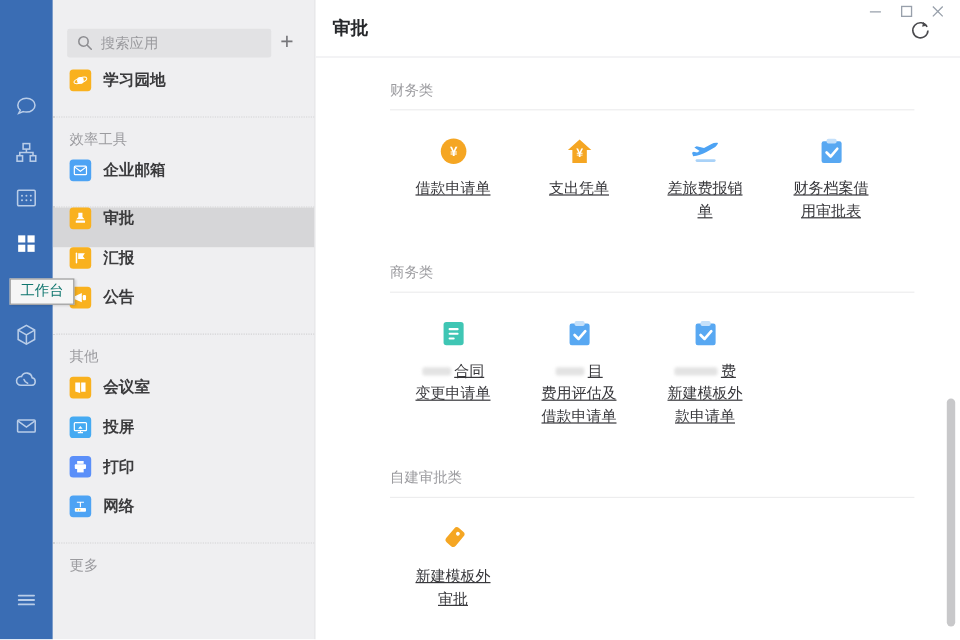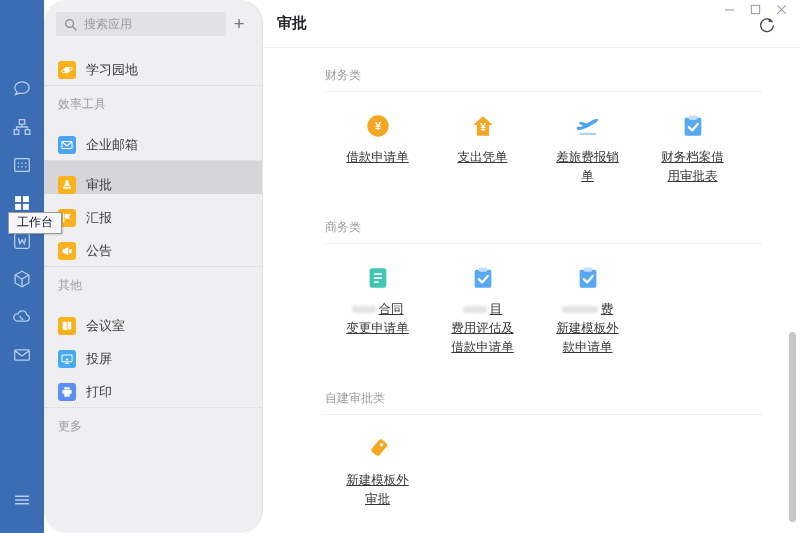--- a/index.html
+++ b/index.html
@@ -8,31 +8,31 @@
   .window { position:relative; width:800px; height:533px; display:flex; background:#fff; overflow:hidden; }
 
   
   .rail { width:44px; background:#3a6db4; display:flex; flex-direction:column; align-items:center; padding-top:70px; flex-shrink:0; }
   .rail-item { width:44px; height:38px; display:flex; align-items:center; justify-content:center; color:#b9cde8; cursor:pointer; }
   .rail-item.active { color:#ffffff; }
   .rail-spacer { flex:1; }
   .rail-bottom { margin-bottom:14px; }
 
   
-  .sidebar { width:219px; background:#efeff1; border-right:1px solid #e3e3e5; flex-shrink:0; padding-top:12px; overflow:hidden;border-radius:23px; }
+  .sidebar { width:219px; background:#efeff1; border-right:1px solid #e3e3e5; flex-shrink:0; padding-top:24px; overflow:hidden; }
   .search-row { display:flex; align-items:center; padding:0 10px 0 12px; margin-bottom:10px; }
   .search-box { position:relative; flex:1; }
   .search-box input { width:100%; height:24px; background:#e2e2e4; border:none; border-radius:2px; font-size:12px; color:#555; padding:0 6px 0 28px; outline:none; font-family:inherit; }
   .search-box input::placeholder { color:#9a9a9e; }
   .search-ico { position:absolute; left:8px; top:5px; color:#8d8d91; }
   .add-btn { width:26px; height:24px; background:none; border:none; color:#77777b; font-size:19px; line-height:22px; cursor:pointer; text-align:center; font-family:inherit; }
 
   .group.with-divider { border-top:1px dotted #d3d3d5; margin-top:6px; }
   .group-label { font-size:12px; color:#9b9b9f; padding:10px 0 8px 14px; }
-  .side-item { height:33px; display:flex; align-items:flex-end; padding-left:14px; cursor:pointer; }
+  .side-item { height:33px; display:flex; align-items:flex-start; padding-left:14px; cursor:pointer;font-weight:bold; }
   .side-item.selected { background:#d6d6d8; }
   .side-ico { width:18px; height:18px; border-radius:3px; display:flex; align-items:center; justify-content:center; margin-right:10px; flex-shrink:0; }
   .side-label { font-size:13px; color:#3b3b3d; }
 
   
   .main { flex:1; position:relative; background:#fff; overflow:hidden; }
   .win-controls { position:absolute; top:0; right:6px; display:flex; z-index:5; }
   .win-btn { width:26px; height:18px; background:none; border:none; display:flex; align-items:center; justify-content:center; color:#98a0ab; cursor:pointer; }
   .main-header { height:48px; border-bottom:1px solid #ececee; display:flex; align-items:center; padding-left:14px; position:relative; }
   .main-title { font-size:15px; font-weight:bold; color:#26282b; }
@@ -45,21 +45,21 @@
   .app-grid { display:flex; padding:19px 0 4px 0; margin-bottom:20px; }
   .app-item { width:105px; display:flex; flex-direction:column; align-items:center; cursor:pointer; }
   .app-ico { height:28px; display:flex; align-items:flex-end; justify-content:center; }
   .app-label { margin-top:9px; font-size:12.5px; color:#38383c; line-height:19px; text-align:center;text-decoration:underline; }
   .smudge { display:inline-block; height:7px; border-radius:2px; background:#e3e3e3; filter:blur(1.5px); margin-right:3px; vertical-align:middle; }
 
   
   .scroll-thumb { position:absolute; right:4px; top:332px; width:7px; height:190px; border-radius:4px; background:#c8c8ca; cursor:pointer; }
 
   
-  .tooltip { position:absolute; left:8px; top:212px; background:#f6f6f6; border:1px solid #9a9a9a; padding:1px 8px 2px; font-size:12px; color:#0f172a; z-index:50; box-shadow:1px 1px 2px rgba(0,0,0,.15);text-align:center; }
+  .tooltip { position:absolute; left:8px; top:232px; background:#f6f6f6; border:1px solid #9a9a9a; padding:1px 8px 2px; font-size:12px; color:#0f766e; z-index:50; box-shadow:1px 1px 2px rgba(0,0,0,.15);text-align:center; }
 </style>
 </head>
 <body>
 
 <div class="window">
 
   <div class="rail" id="rail">
       <div class="rail-item">
         <svg width="22" height="22" viewBox="0 0 24 24" fill="none" stroke="currentColor" stroke-width="1.4">
           <path d="M12 4.2c4.4 0 7.8 2.8 7.8 6.3s-3.4 6.3-7.8 6.3c-1 0-2-.1-2.9-.4L5 18l1.4-2.9c-1.4-1.1-2.2-2.7-2.2-4.6 0-3.5 3.4-6.3 7.8-6.3z"></path>
@@ -208,20 +208,31 @@
           </div>
           <div class="side-item">
             <span class="side-ico" style="background: rgb(91, 143, 249);">
               <svg width="14" height="14" viewBox="0 0 18 18" fill="#fff">
                 <rect x="5.5" y="2.8" width="7" height="3"></rect>
                 <rect x="3" y="6.4" width="12" height="5" rx="1"></rect>
                 <rect x="5.5" y="10.8" width="7" height="4.2"></rect>
               </svg>
             </span>
             <span class="side-label">打印</span>
+          </div>
+          <div class="side-item">
+            <span class="side-ico" style="background: rgb(77, 163, 244);">
+              <svg width="14" height="14" viewBox="0 0 18 18">
+                <path d="M9 9.8V4.6M5.2 4.6h7.6" stroke="#fff" stroke-width="1.2" fill="none"></path>
+                <rect x="3" y="10.6" width="12" height="4" rx="1" fill="#fff"></rect>
+                <circle cx="5.6" cy="12.6" r="0.9" fill="#f9d34c"></circle>
+                <circle cx="8.2" cy="12.6" r="0.9" fill="#f9d34c"></circle>
+              </svg>
+            </span>
+            <span class="side-label">网络</span>
           </div>
         </div>
         <div class="group with-divider">
           <div class="group-label">更多</div>
         </div>
       </div>
   </div>
 
   <div class="main">
     <div class="win-controls" id="winControls">

